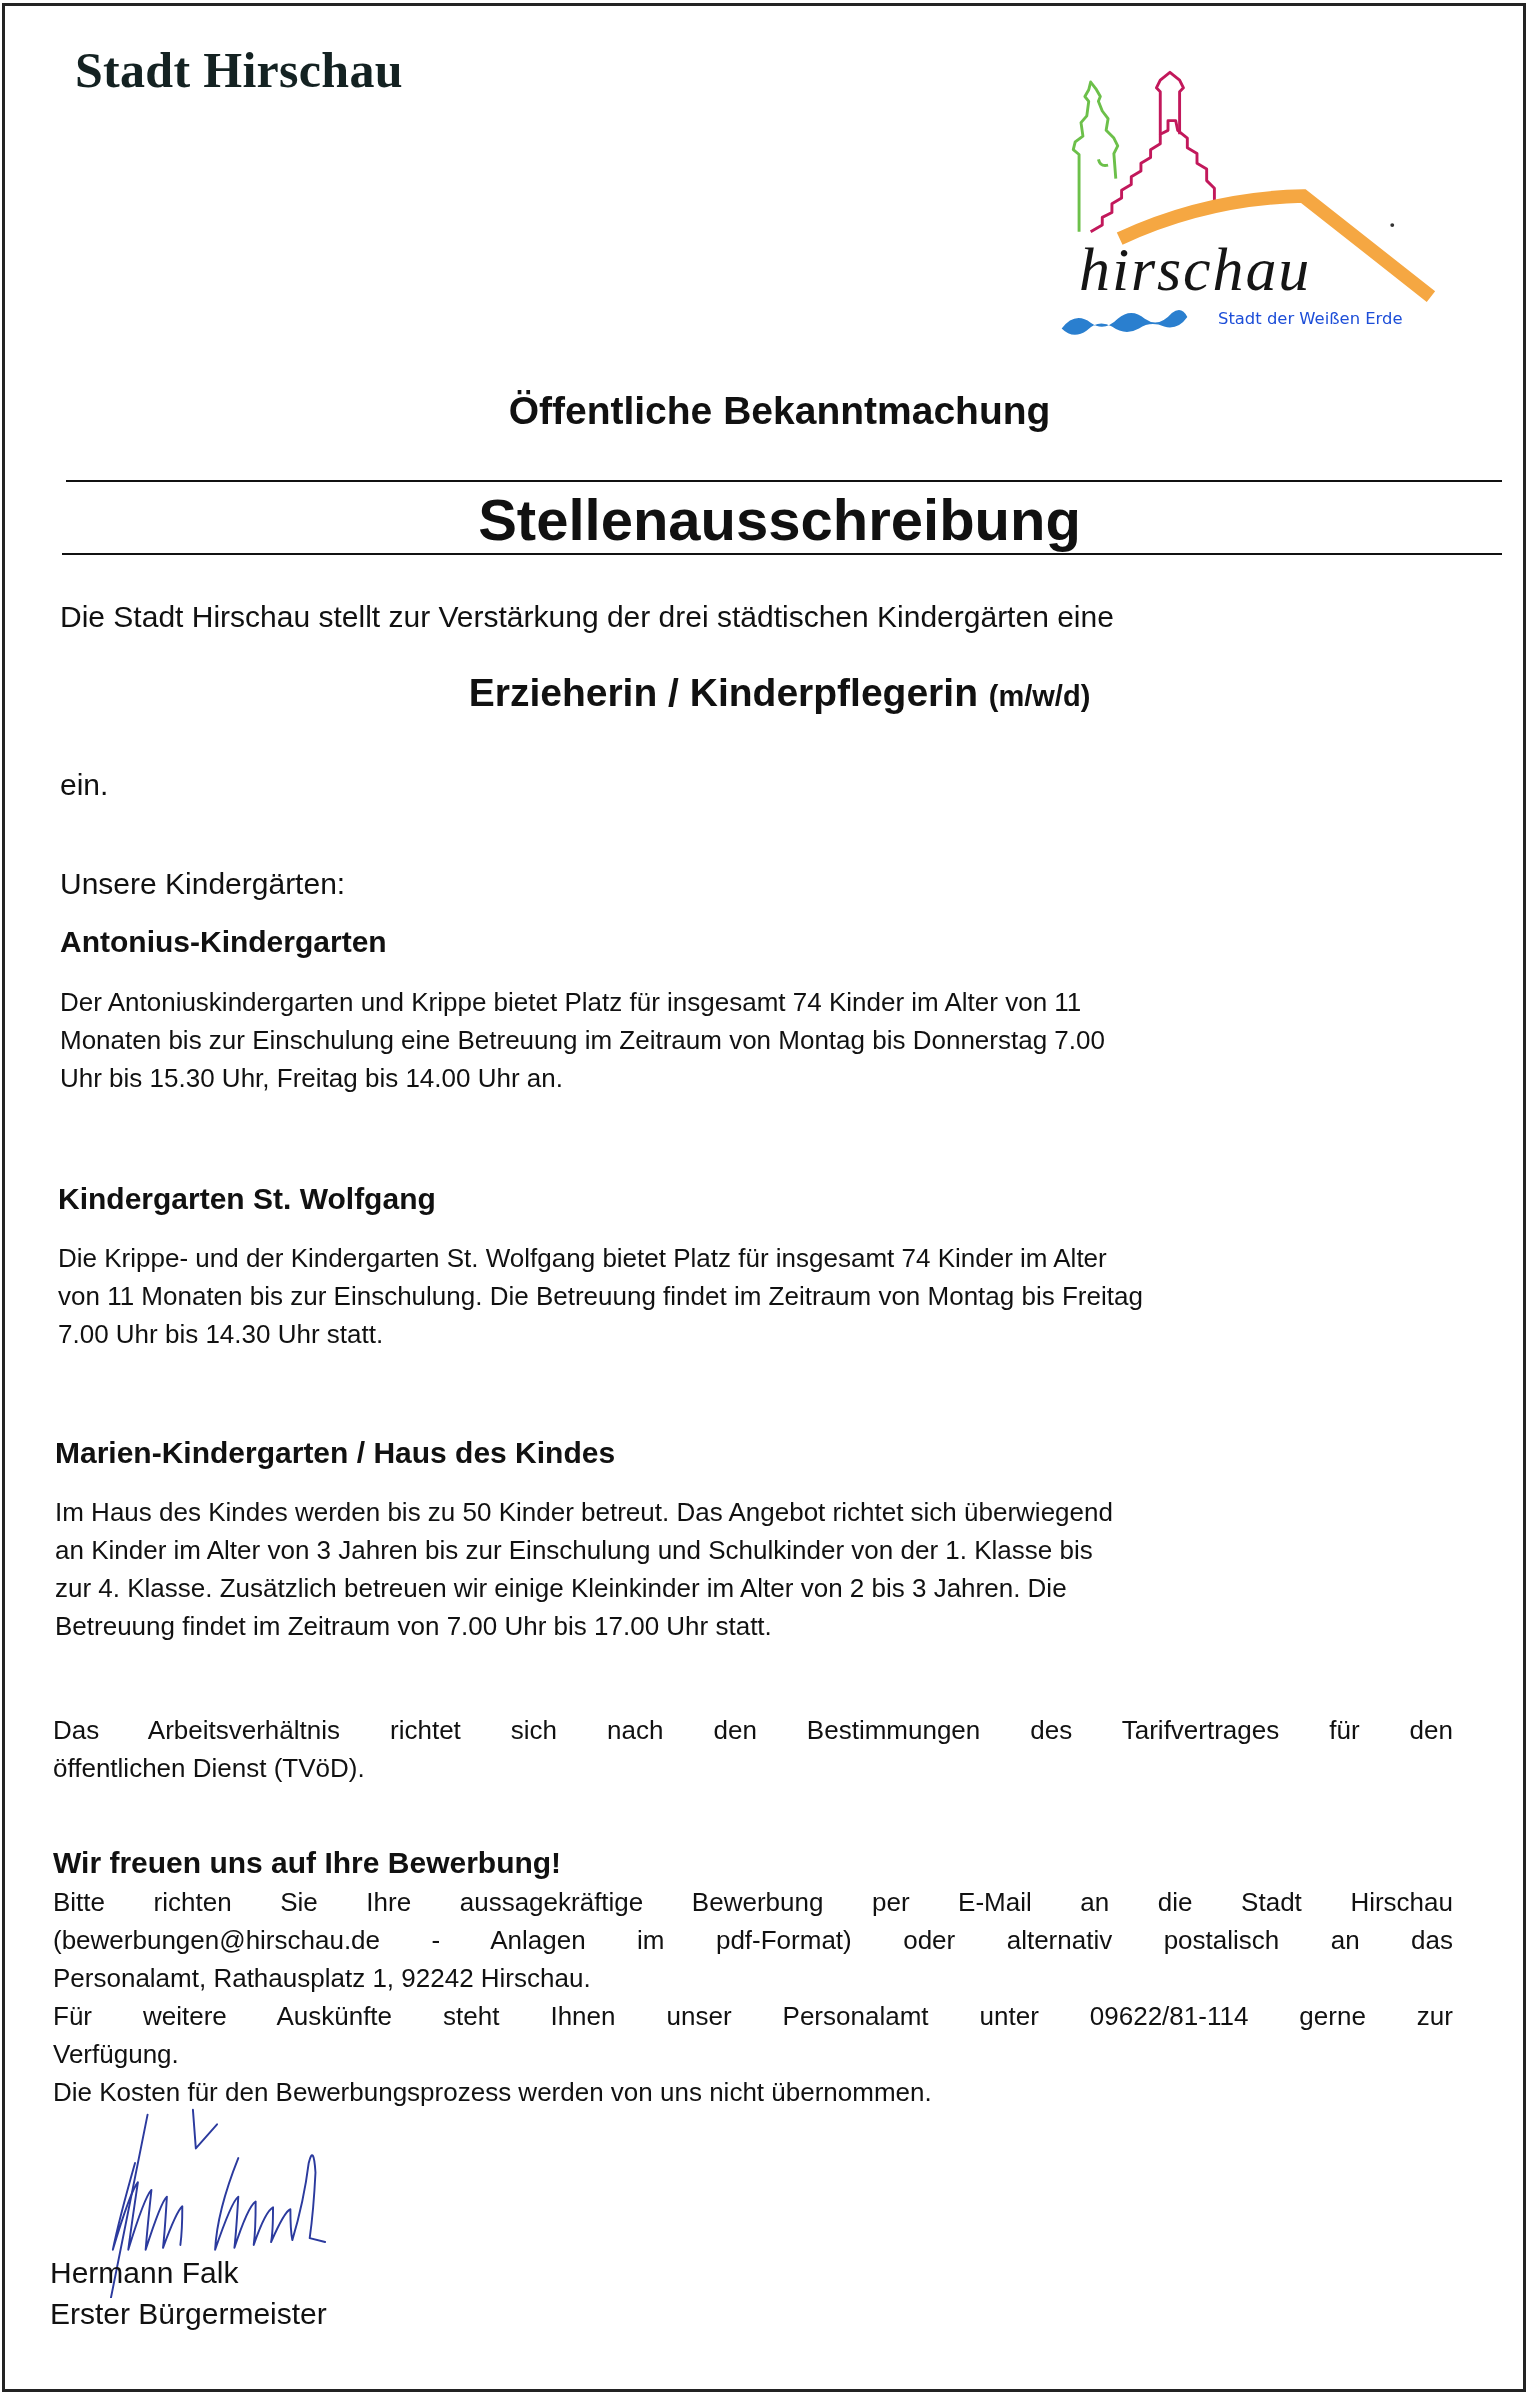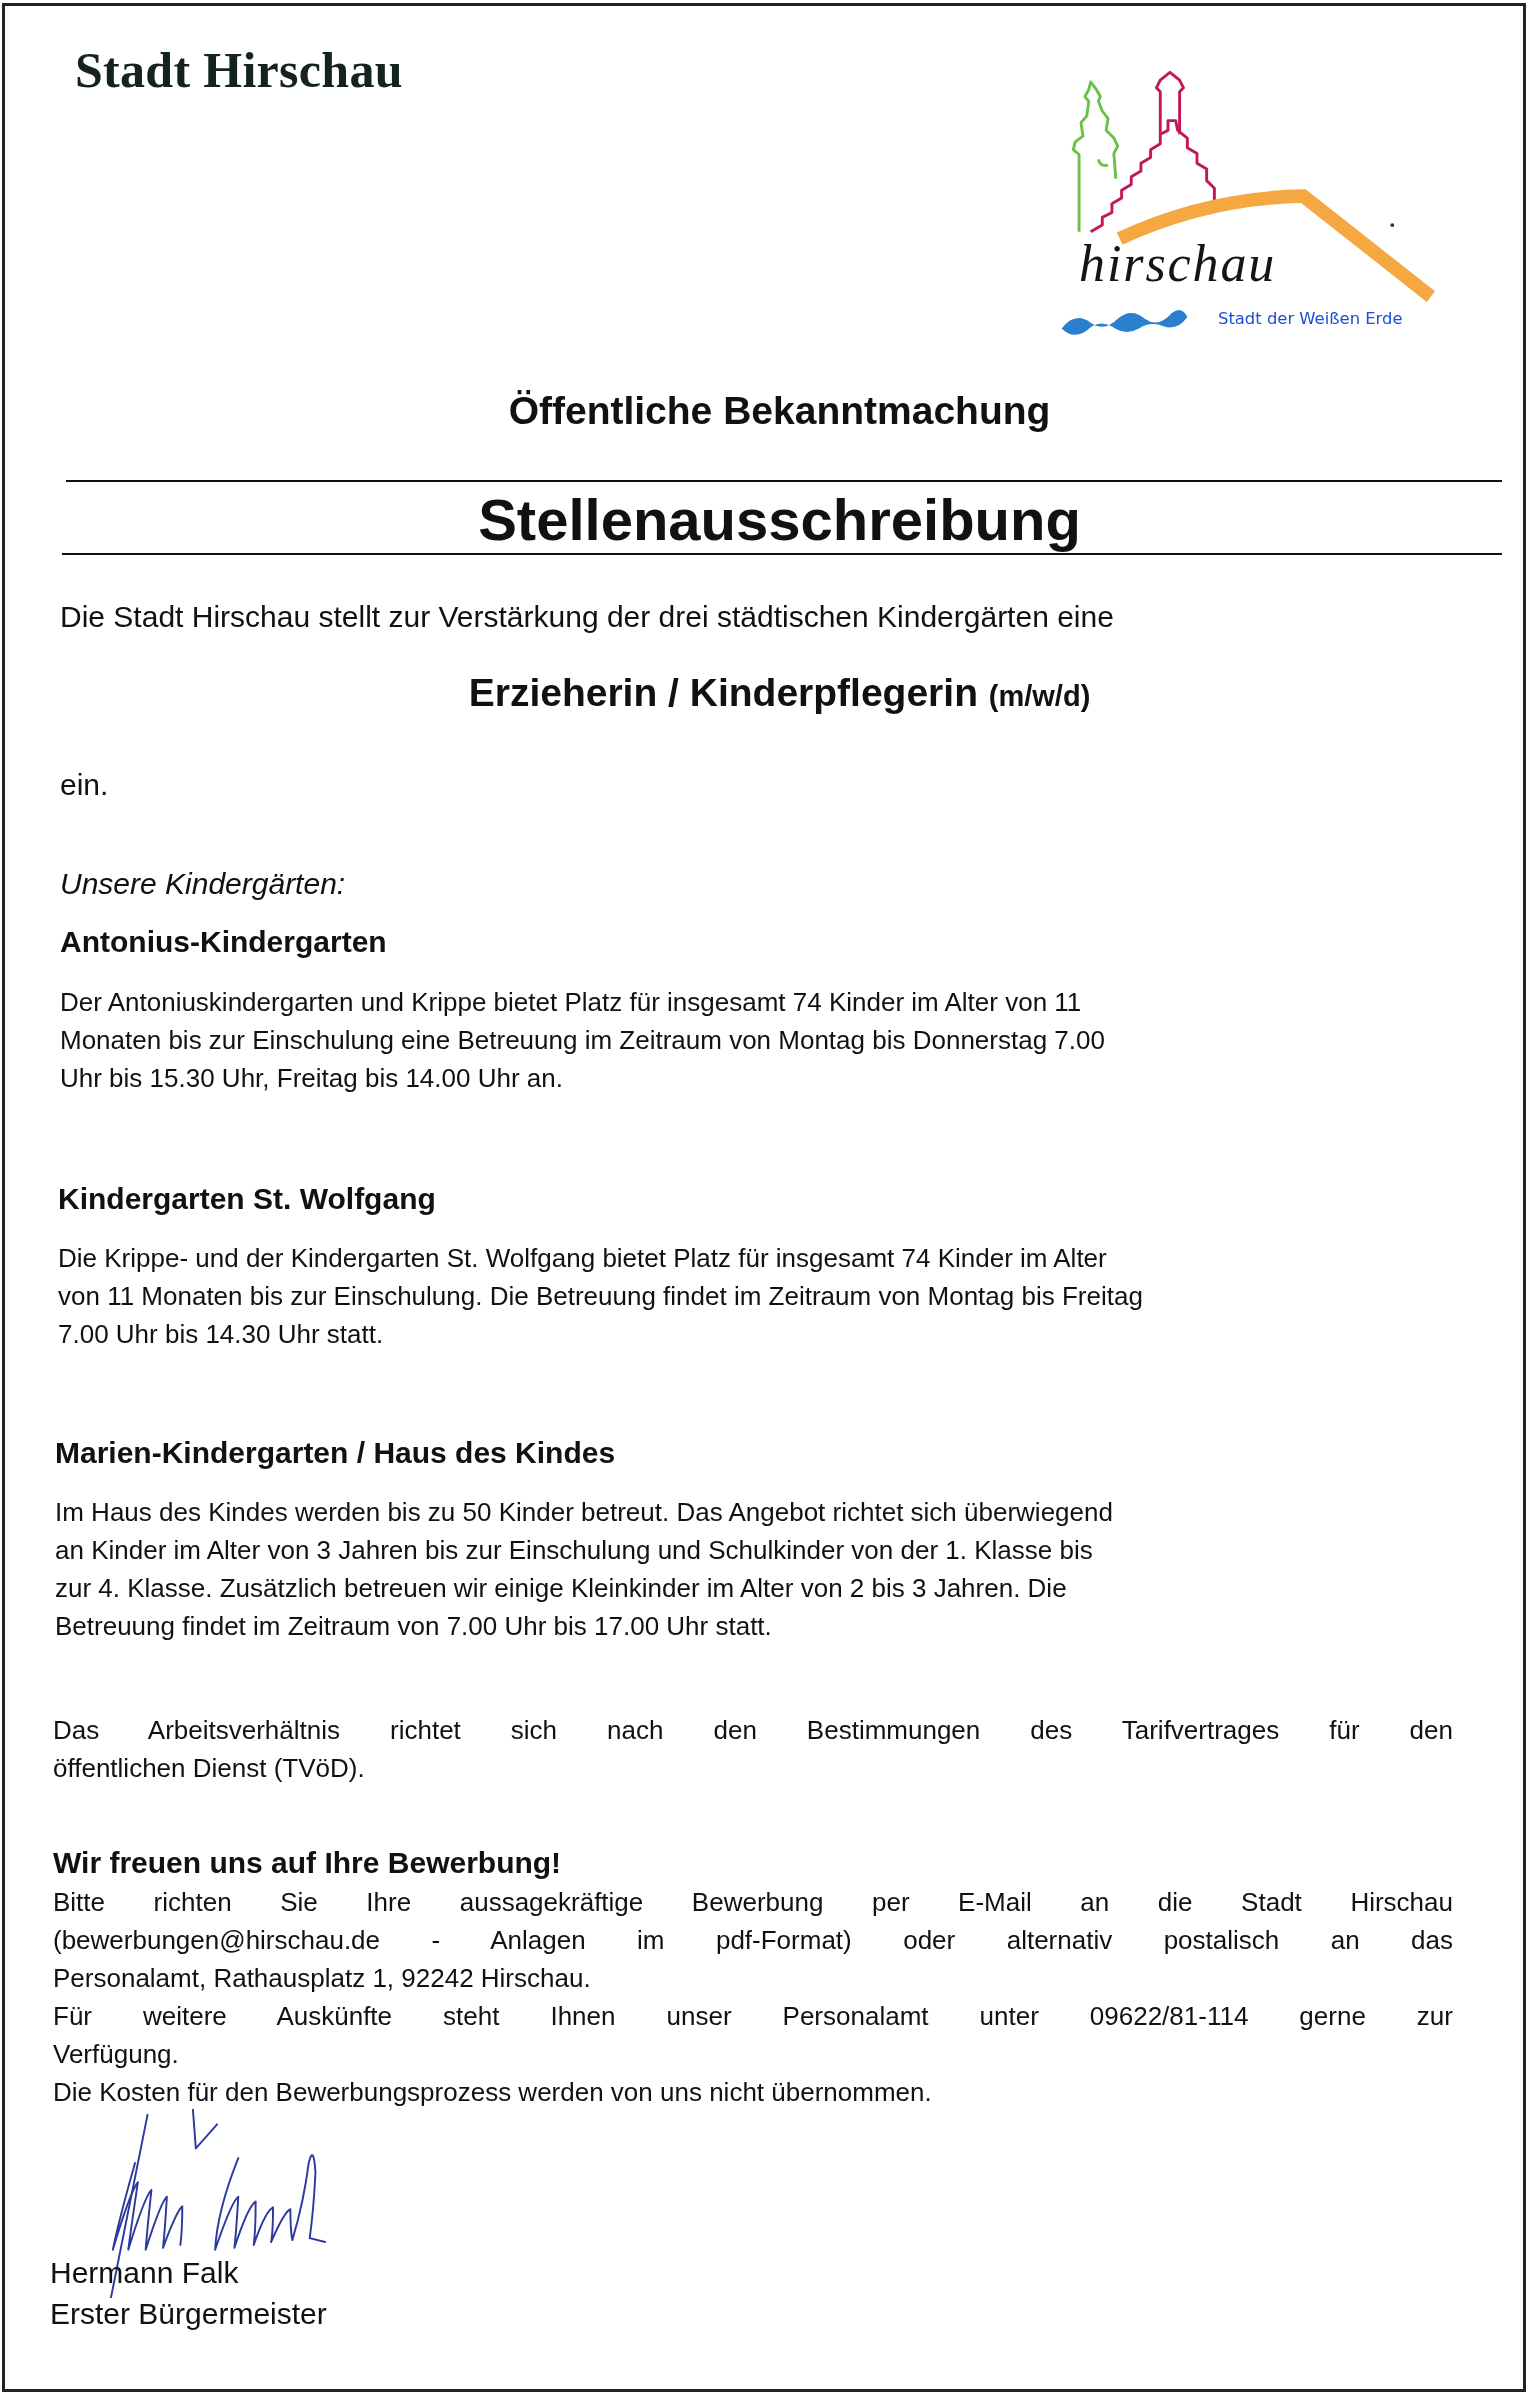--- a/index.html
+++ b/index.html
@@ -5,21 +5,21 @@
     html, body { margin: 0; padding: 0; background: #ffffff; }
     body { width: 1533px; height: 2397px; position: relative; overflow: hidden;
            font-family: "Liberation Sans", sans-serif; color: #111; }
     .page-frame { position: absolute; left: 1.9px; top: 2.9px; width: 1524px; height: 2389px;
                   border: 3.9px solid #232323; box-sizing: border-box; background: #fff; }
     .abs { position: absolute; }
     .org-name { left: 75px; top: 41px; font-family: Liberation Serif, serif; font-weight: bold;
                 font-size: 50px; color: #142222; letter-spacing: 0.3px; white-space: nowrap; }
     .logo { left: 1052px; top: 53px; width: 406px; height: 290px; }
     .logo-word { left: 1079px; top: 234px; font-family: "Liberation Serif", serif; font-style: italic;
-                 font-size: 52px; color: #151515; letter-spacing: 1.9px; white-space: nowrap; }
+                 font-size: 62px; color: #151515; letter-spacing: 1.9px; white-space: nowrap; }
     .logo-tag { left: 1218px; top: 309px; font-family: "DejaVu Sans", sans-serif; font-size: 16.4px;
                 color: #1d4ed8; white-space: nowrap; }
     .center { left: 0; width: 1533px; text-align: center; white-space: nowrap; padding-left: 13px; }
     .notice { top: 389px; font-size: 39px; font-weight: bold; }
     .rule { height: 1.9px; background: #111; }
     .rule1 { left: 66px; top: 480px; width: 1436px; }
     .rule2 { left: 62px; top: 553px; width: 1440px; }
     .jobad { top: 486px; font-size: 58px; font-weight: bold; }
     .text { font-size: 30px; line-height: 39px; white-space: nowrap; }
     .para { font-size: 26px; line-height: 38px; text-align: justify; text-align-last: left; }
@@ -56,21 +56,21 @@
 <div class="abs center jobad">Stellenausschreibung</div>
 <div class="abs rule rule2"></div>
 
 <div class="abs text" style="left:60px; top:597px;">Die Stadt Hirschau stellt zur Verstärkung der drei städtischen Kindergärten eine</div>
 <div class="abs center position-title">
   <span>Erzieherin / Kinderpflegerin</span>
   <span class="position-suffix">(m/w/d)</span>
 </div>
 <div class="abs text" style="left:60px; top:765px;">ein.</div>
 
-<div class="abs text" style="left:60px; top:864px;font-style:italic;">Unsere Kindergärten:</div>
+<div class="abs text" style="left:60px; top:864px;">Unsere Kindergärten:</div>
 
 <div class="abs text bold" style="left:60px; top:922px;">Antonius-Kindergarten</div>
 <div class="abs" style="left:60px; top:983px; width:1393px;">
   <div class="para">Der Antoniuskindergarten und Krippe bietet Platz für insgesamt 74 Kinder im Alter von 11</div>
   <div class="para">Monaten bis zur Einschulung eine Betreuung im Zeitraum von Montag bis Donnerstag 7.00</div>
   <div class="para">Uhr bis 15.30 Uhr, Freitag bis 14.00 Uhr an.</div>
 </div>
 
 <div class="abs text bold" style="left:58px; top:1179px;">Kindergarten St. Wolfgang</div>
 <div class="abs" style="left:58px; top:1239px; width:1395px;">

